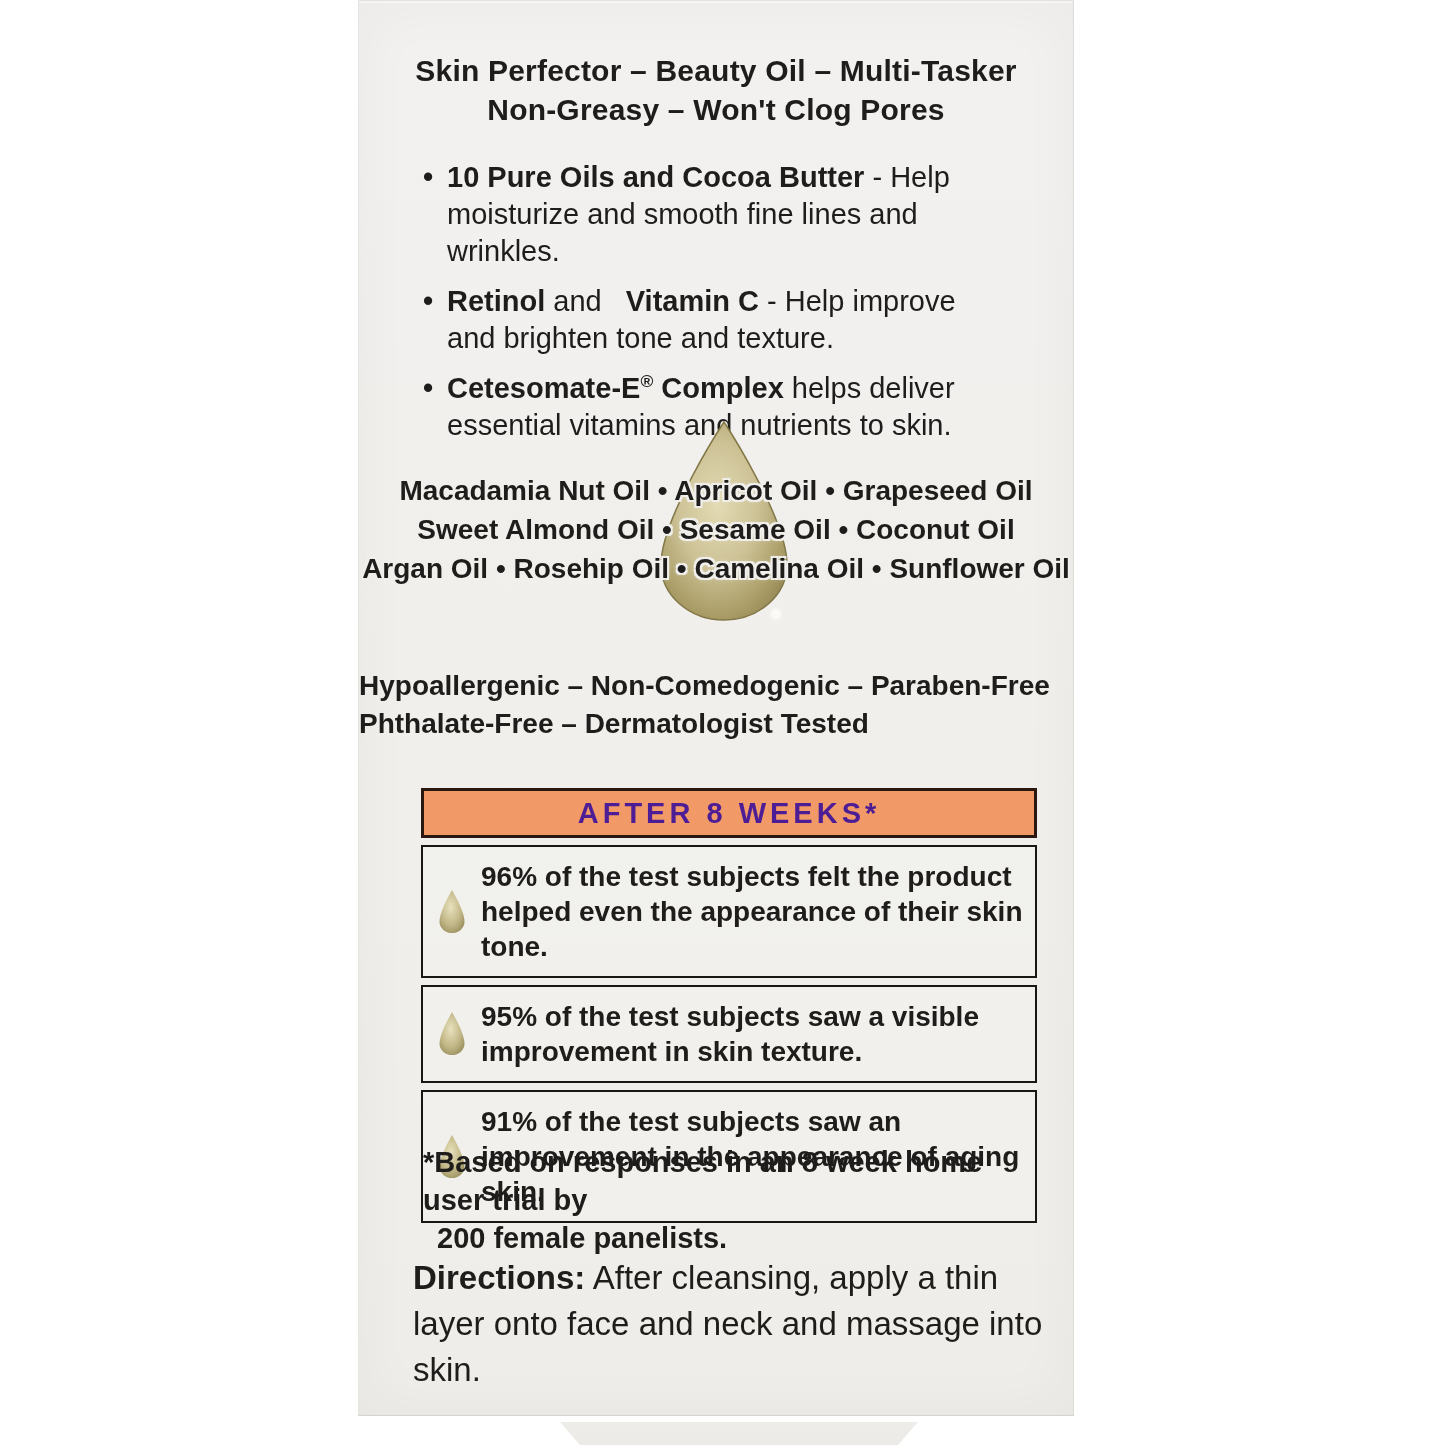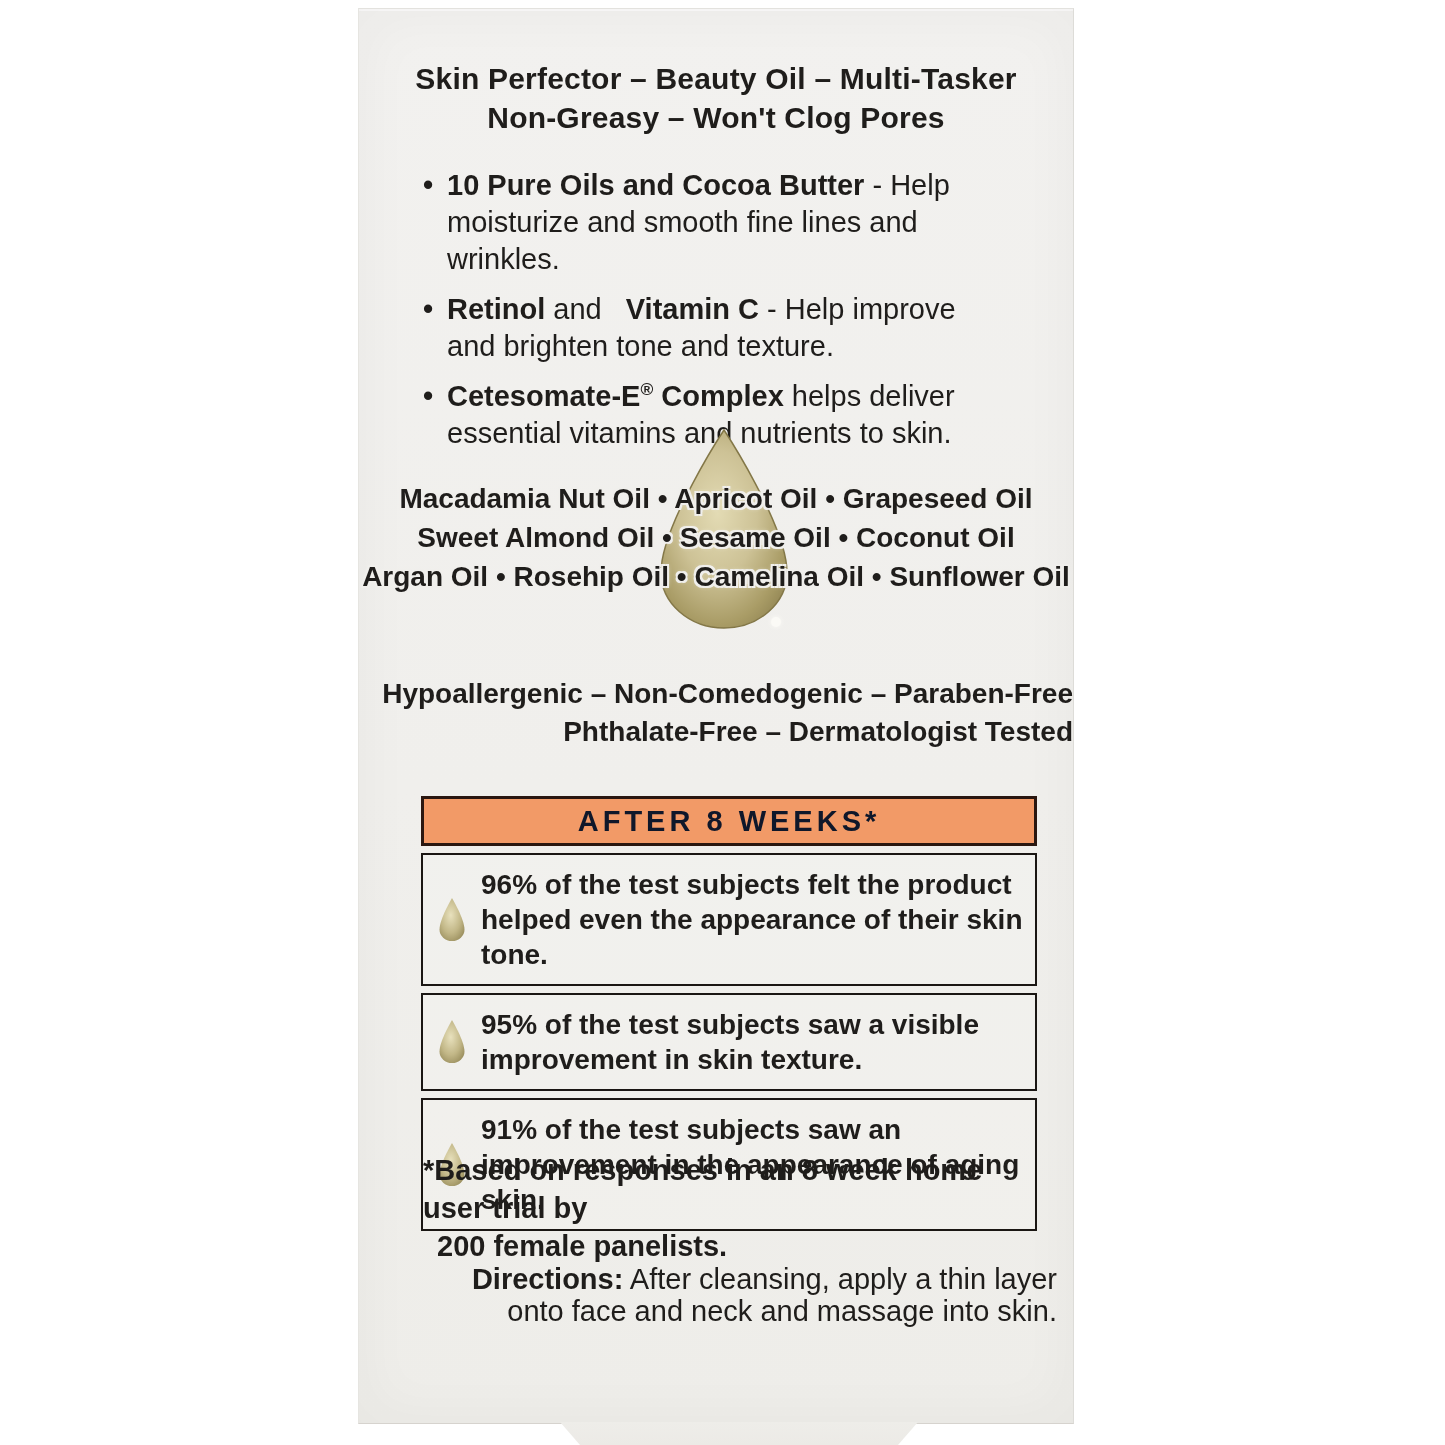--- a/index.html
+++ b/index.html
@@ -2,21 +2,21 @@
 <html><head>
 <meta charset="utf-8">
 <style>
   html,body{margin:0;padding:0;}
   body{
     width:1445px;height:1445px;background:#ffffff;overflow:hidden;position:relative;
     font-family:"Liberation Sans", sans-serif;color:#1f1d1b;
     -webkit-font-smoothing:antialiased;
   }
   .package{
-    position:absolute;left:358px;top:8px;width:714px;height:1414px;
+    position:absolute;left:358px;top:0;width:714px;height:1414px;
     background:linear-gradient(180deg,#f2f1ef 0%,#f0efec 55%,#eeede9 100%);
     box-shadow:inset 0 0 60px rgba(60,55,45,0.04), inset 0 2px 0 rgba(255,255,255,0.6);
     border-top:1px solid #e3e2de;border-bottom:1px solid #d6d3ce;
     border-left:1px solid #e6e5e1;border-right:1px solid #dddcd8;
   }
   .bottom-tab{
     position:absolute;left:560px;top:1422px;width:358px;height:23px;
     background:linear-gradient(180deg,#eeede9,#eceae6);
     clip-path:polygon(0 0,100% 0,calc(100% - 20px) 100%,20px 100%);
   }
@@ -30,21 +30,21 @@
   .bullet .btext{width:556px;}
   .droplet-graphic{position:absolute;left:290px;top:418px;width:150px;height:204px;z-index:1;}
   .droplet-dot{position:absolute;left:412px;top:608px;width:10px;height:10px;border-radius:50%;
     background:#fbfaf6;box-shadow:0 0 4px #fbfaf6;z-index:3;}
   .oils{
     position:absolute;top:470px;left:0;width:100%;text-align:center;z-index:2;
     font-weight:700;font-size:28px;line-height:39px;
     text-shadow:-2px -2px 0 #f0efec,2px -2px 0 #f0efec,-2px 2px 0 #f0efec,2px 2px 0 #f0efec,0 0 5px #f0efec;
   }
   .hypo{
-    position:absolute;top:666px;left:0;width:100%;text-align:right;
+    position:absolute;top:666px;left:0;width:100%;text-align:left;
     font-weight:700;font-size:28px;line-height:38px;
   }
   .results{position:absolute;left:62px;top:787px;width:616px;}
   .results-header{
     height:44px;border:3px solid #2a1710;background:#f29a67;
     text-align:center;line-height:44px;font-weight:700;font-size:29px;
     letter-spacing:4px;color:#47200f;
   }
   .stat-row{
     margin-top:7px;border:2px solid #1a1613;display:flex;align-items:center;
@@ -52,21 +52,21 @@
   }
   .stat-row .drop-icon{flex:0 0 30px;width:30px;height:46px;}
   .stat-row .stat-text{font-weight:700;font-size:28px;line-height:35px;}
   .footnote{
     position:absolute;left:64px;top:1142px;width:620px;
     font-size:29px;line-height:38px;font-weight:700;
   }
   .footnote .fn2{margin-left:14px;}
   .directions{
     position:absolute;left:54px;top:1254px;width:644px;
-    font-size:29px;line-height:32px;text-align:right;
+    font-size:33px;line-height:46px;
   }
   sup{font-size:60%;line-height:0;}
 </style>
 </head>
 <body style="color: rgb(31, 29, 27);">
 
 <div class="package">
 
   <div class="claims">
     <div>Skin Perfector – Beauty Oil – Multi-Tasker</div>
@@ -107,21 +107,21 @@
     <div>Sweet Almond Oil • Sesame Oil • Coconut Oil</div>
     <div>Argan Oil • Rosehip Oil • Camelina Oil • Sunflower Oil</div>
   </div>
 
   <div class="hypo">
     <div>Hypoallergenic – Non-Comedogenic – Paraben-Free</div>
     <div>Phthalate-Free – Dermatologist Tested</div>
   </div>
 
   <div class="results">
-    <div class="results-header" style="background: rgb(242, 154, 103); color: #0f172a;">AFTER 8 WEEKS*</div>
+    <div class="results-header" style="background: rgb(242, 154, 103); color: #4c1d95;">AFTER 8 WEEKS*</div>
 
     <div class="stat-row">
       <svg class="drop-icon" viewBox="0 0 30 46" aria-hidden="true">
         <defs>
           <radialGradient id="gold-s1" cx="45%" cy="40%" r="75%">
             <stop offset="0%" stop-color="#e8e1bd"></stop>
               <stop offset="55%" stop-color="#c2b787"></stop>
               <stop offset="100%" stop-color="#8f8352"></stop>
           </radialGradient>
         </defs>

